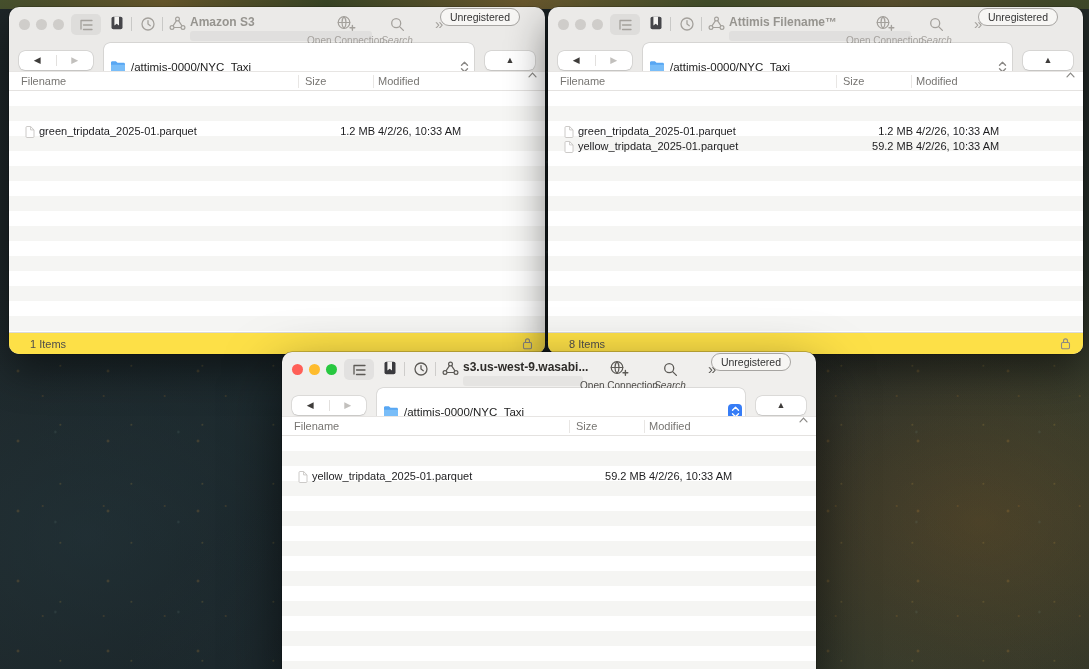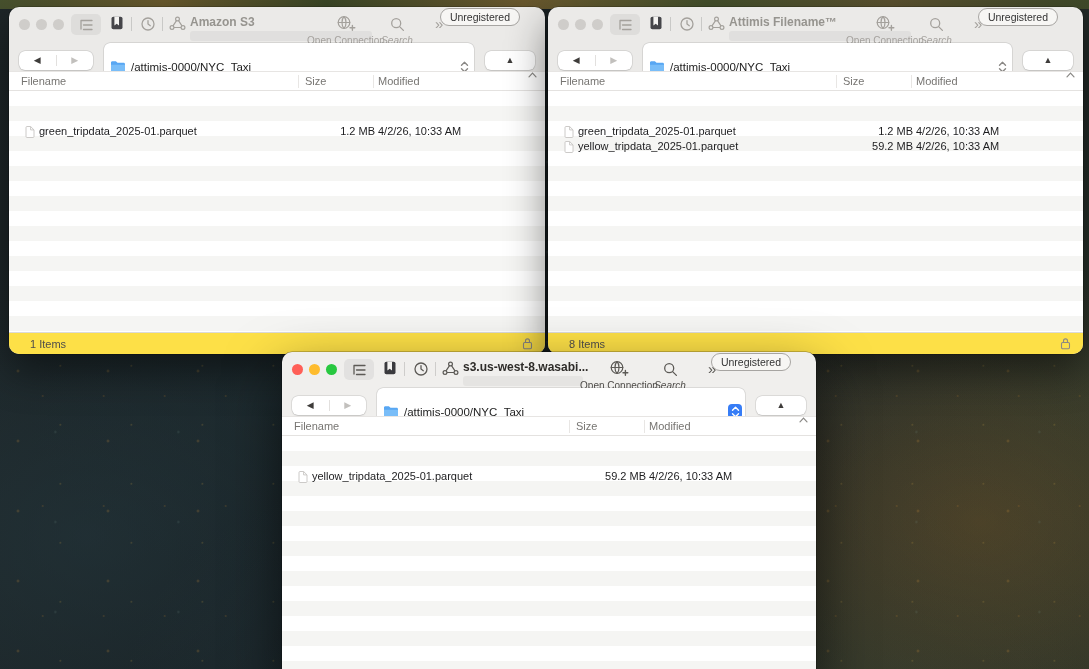--- a/index.html
+++ b/index.html
@@ -405,21 +405,21 @@
     </div>
     <div class="tb-sep sep2"></div>
     <div class="tb-icon tb-nodes">
       <svg width="17" height="15" viewBox="0 0 17 15" fill="none" stroke="currentColor" stroke-width="1.2">
           <circle cx="8.5" cy="3" r="1.9"></circle>
           <circle cx="3" cy="11.5" r="1.9"></circle>
           <circle cx="14" cy="11.5" r="1.9"></circle>
           <path d="M7.5 4.7 L4 9.9 M9.5 4.7 L13 9.9 M5 11.5 H12"></path>
         </svg>
     </div>
-    <div class="win-title">s3.us-west-8.wasabi...</div>
+    <div class="win-title">s3.us-west-9.wasabi...</div>
     <div class="title-strip" style="width:120px;"></div>
     <div class="tb-group grp-oc">
       <div class="glyph">
         <svg width="20" height="17" viewBox="0 0 20 17" fill="none" stroke="currentColor" stroke-width="1.2" stroke-linecap="round">
             <circle cx="8" cy="7.5" r="5.8"></circle>
             <path d="M8 1.7 C10.7 3.9 10.7 11.1 8 13.3 M8 1.7 C5.3 3.9 5.3 11.1 8 13.3 M2.2 7.5 H13.8"></path>
             <path d="M16.4 10.4 V15.2 M14 12.8 H18.8" stroke-width="1.4"></path>
           </svg>
       </div>
       <div class="lbl">Open Connection</div>

